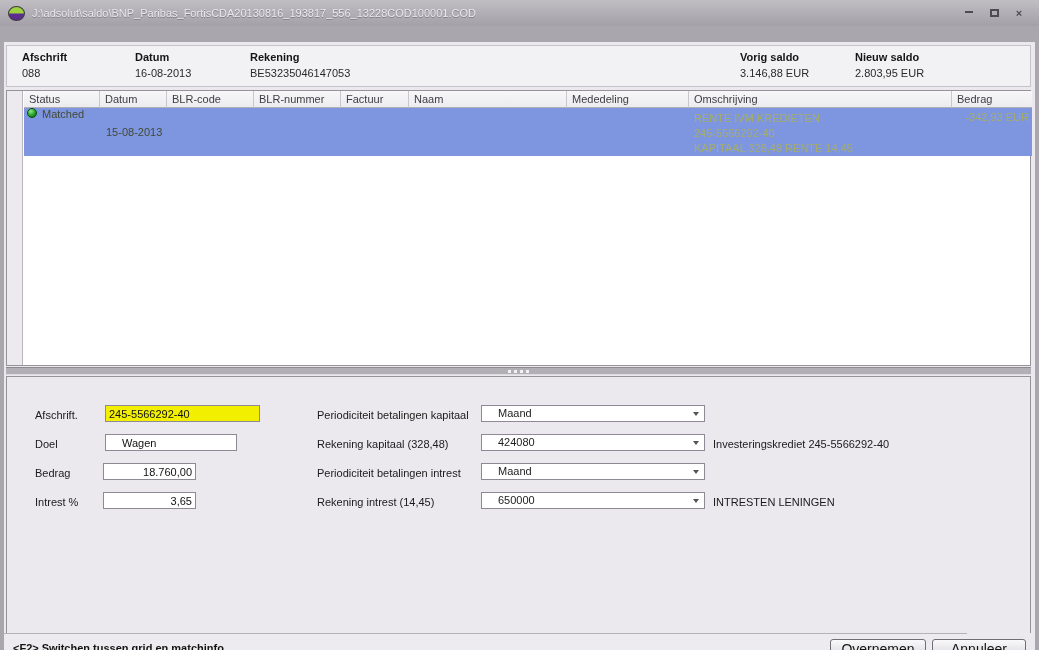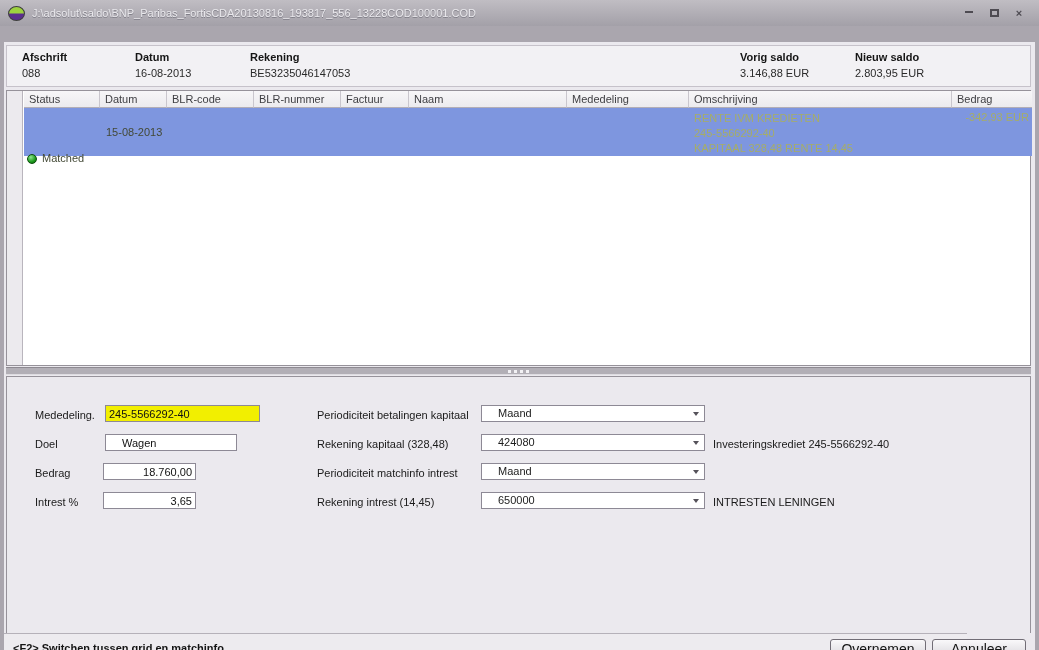--- a/index.html
+++ b/index.html
@@ -48,21 +48,21 @@
     position:absolute; left:0; top:0; width:16px; height:100%;
     background:#eceaee; border-right:1px solid #b9b5bd;
   }
   .gh-cell {
     position:absolute; top:0; height:17px; line-height:16px; padding-left:5px;
     background:linear-gradient(#f7f6f8, #ecebee);
     border-right:1px solid #c9c6cd; border-bottom:1px solid #b2aeb6;
     color:#3e3e42; overflow:hidden; white-space:nowrap;
   }
   .grid-row-bg { position:absolute; left:17px; top:17px; width:1008px; height:48px; background:#7e96df; }
-  .cell-status { position:absolute; left:20px; top:17px; height:56px; display:flex; align-items:flex-end; color:#434936; }
+  .cell-status { position:absolute; left:20px; top:17px; height:56px; display:flex; align-items:flex-start; color:#434936; }
   .status-dot {
     width:10px; height:10px; border-radius:50%; margin-right:5px;
     background:radial-gradient(circle at 35% 28%, #8fe58f, #1c9a1c 60%, #0d600d);
     border:1px solid #0a4d0a;
   }
   .cell-datum { position:absolute; left:99px; top:17px; height:48px; display:flex; align-items:center; color:#434936; }
   .cell-omschrijving { position:absolute; left:687px; top:20px; line-height:15px; color:#a6ad67; white-space:nowrap; }
   .cell-bedrag { position:absolute; left:900px; top:20px; width:122px; text-align:right; color:#a6ad67; }
 
   
@@ -182,21 +182,21 @@
 
   <div class="splitter">
     <span class="dot"></span>
     <span class="dot"></span>
     <span class="dot"></span>
     <span class="dot"></span>
   </div>
 
   <div class="form-panel">
 
-    <div class="flabel" style="left:28px; top:32px">Mededeling.</div>
+    <div class="flabel" style="left:28px; top:32px">Afschrift.</div>
     <input class="text-input yellow" style="left: 98px; top: 28px; width: 155px;" value="245-5566292-40">
 
     <div class="flabel" style="left:28px; top:61px">Doel</div>
     <input class="text-input" style="left: 98px; top: 57px; width: 132px; padding-left: 16px;" value="Wagen">
 
     <div class="flabel" style="left:28px; top:90px">Bedrag</div>
     <input class="text-input num" style="left: 96px; top: 86px; width: 93px;" value="18.760,00">
 
     <div class="flabel" style="left:28px; top:119px">Intrest %</div>
     <input class="text-input num" style="left: 96px; top: 115px; width: 93px;" value="3,65">
@@ -207,21 +207,21 @@
       <span class="arrow"></span>
     </div>
 
     <div class="flabel" style="left:310px; top:61px">Rekening kapitaal (328,48)</div>
     <div class="combo yellow" style="left:474px; top:57px; width:224px">
       <span>424080</span>
       <span class="arrow"></span>
     </div>
     <div class="info-label" style="left:706px; top:61px">Investeringskrediet 245-5566292-40</div>
 
-    <div class="flabel" style="left:310px; top:90px">Periodiciteit matchinfo intrest</div>
+    <div class="flabel" style="left:310px; top:90px">Periodiciteit betalingen intrest</div>
     <div class="combo" style="left:474px; top:86px; width:224px">
       <span>Maand</span>
       <span class="arrow"></span>
     </div>
 
     <div class="flabel" style="left:310px; top:119px">Rekening intrest (14,45)</div>
     <div class="combo yellow" style="left:474px; top:115px; width:224px">
       <span>650000</span>
       <span class="arrow"></span>
     </div>

